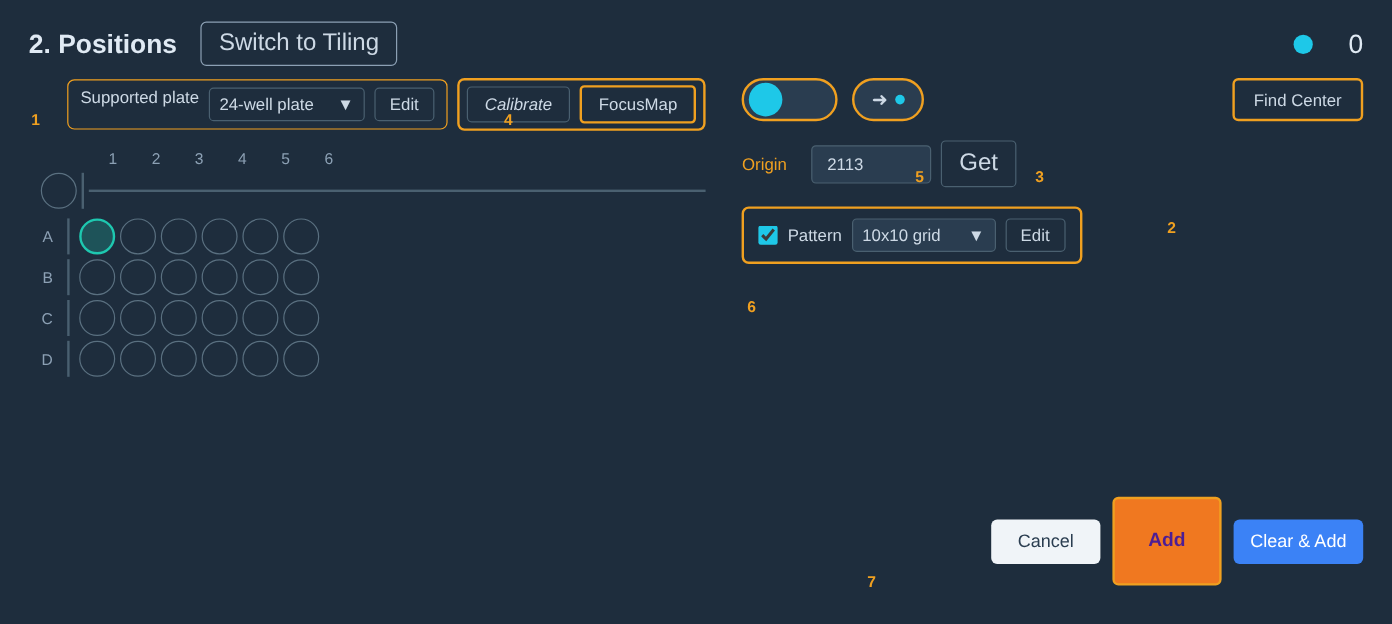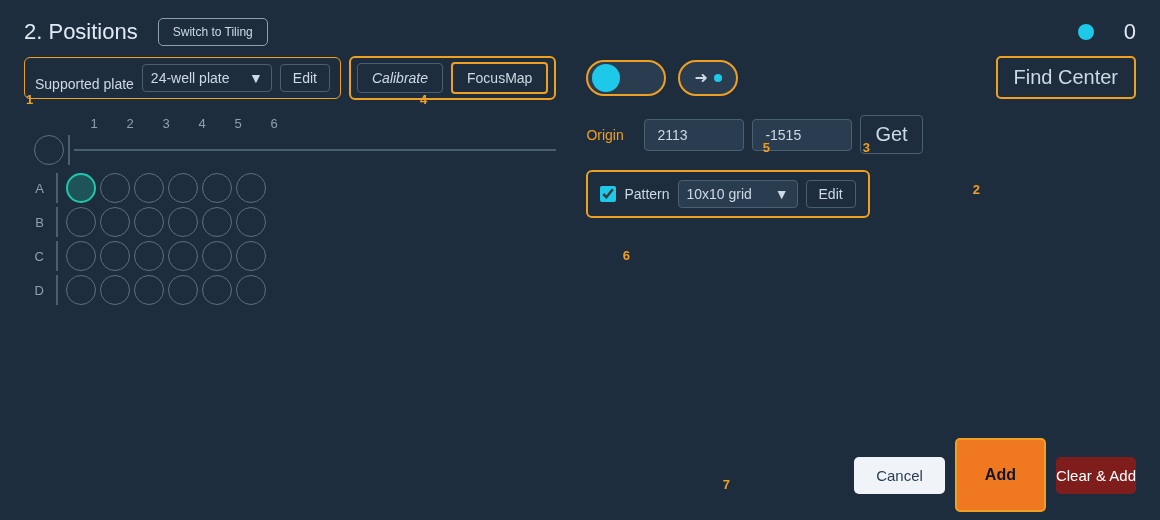--- a/index.html
+++ b/index.html
@@ -15,30 +15,30 @@
 
     
     .header {
       display: flex;
       align-items: center;
       padding: 18px 24px 10px 24px;
       gap: 20px;
     }
     .step-label {
       font-size: 22px;
-      font-weight: 400;
+      font-weight: 700;
       color: #e0eaf4;
     }
     .switch-tiling-btn {
       border: 1.5px solid #8ca0b4;
       background: transparent;
       color: #cdd9e5;
       padding: 6px 14px;
       border-radius: 5px;
-      font-size: 12px;
+      font-size: 20px;
       cursor: pointer;
     }
     .status-dot {
       width: 16px;
       height: 16px;
       background: #1ec8e8;
       border-radius: 50%;
       margin-left: auto;
     }
     .status-count {
@@ -58,26 +58,27 @@
     .left-panel {
       display: flex;
       flex-direction: column;
       gap: 12px;
       min-width: 380px;
     }
 
     
     .plate-row {
       display: flex;
-      align-items: flex-end;
+      align-items: flex-start;
       gap: 8px;
       border: 1.5px solid #f0a020;
       border-radius: 6px;
       padding: 6px 10px;
       width: fit-content;
+      margin-left: 32px;
     }
     .plate-label {
       font-size: 14px;
       color: #cdd9e5;
       white-space: nowrap;
     }
     .plate-select {
       background: #1e2d3d;
       border: 1px solid #4a6070;
       color: #cdd9e5;
@@ -238,21 +239,21 @@
       background: #1ec8e8;
     }
 
     
     .find-center-btn {
       border: 2px solid #f0a020;
       border-radius: 5px;
       background: transparent;
       color: #cdd9e5;
       padding: 8px 16px;
-      font-size: 20px;
+      font-size: 14px;
       cursor: pointer;
       margin-left: auto;
     }
 
     
     .origin-row {
       display: flex;
       align-items: center;
       gap: 8px;
     }
@@ -320,50 +321,50 @@
       color: #cdd9e5;
       padding: 5px 12px;
       border-radius: 4px;
       font-size: 14px;
       cursor: pointer;
     }
 
     
     .bottom-actions {
       position: absolute;
-      bottom: 8px;
+      bottom: 32px;
       right: 24px;
       display: flex;
       gap: 10px;
       align-items: center;
     }
     .cancel-btn {
       background: #f0f4f8;
       border: none;
       color: #2a3d50;
       padding: 10px 22px;
       border-radius: 5px;
       font-size: 15px;
       cursor: pointer;
     }
     .add-btn {
       background: #f07820;
       border: 2px solid #f0a020;
-      color: #0f172a;
+      color: #4c1d95;
       padding: 26px 28px;
       border-radius: 5px;
       font-size: 16px;
       font-weight: 600;
       cursor: pointer;
     }
     .clear-add-btn {
-      background: #7f1d1d;
+      background: #3b82f6;
       border: none;
       color: white;
-      padding: 10px 0;
+      padding: 10px 14px;
       border-radius: 5px;
       font-size: 15px;
       cursor: pointer;
     }
 
     .number-1 { top: 92px; left: 26px; }
     .number-2 { top: 182px; right: 180px; }
     .number-3 { top: 140px; right: 290px; }
     .number-4 { top: 92px; left: 420px; }
     .number-5 { top: 140px; right: 390px; }
@@ -498,21 +499,20 @@
           <div class="arrow-dot"></div>
         </button>
       </div>
       <div style="flex:1;"></div>
       <button class="find-center-btn">Find Center</button>
     </div>
 
     <div class="origin-row">
       <span class="origin-label">Origin</span>
       <input class="coord-input" type="text" value="2113" style="">
-      <input class="coord-input" type="text" value="-1515" style="">
       <button class="get-btn">Get</button>
     </div>
 
     <div class="pattern-row">
       <input type="checkbox" class="pattern-checkbox" checked="" style="">
       <span class="pattern-label">Pattern</span>
       <div class="pattern-select">
         <span>10x10 grid</span>
         <span style="margin-left:auto;">▼</span>
       </div>

